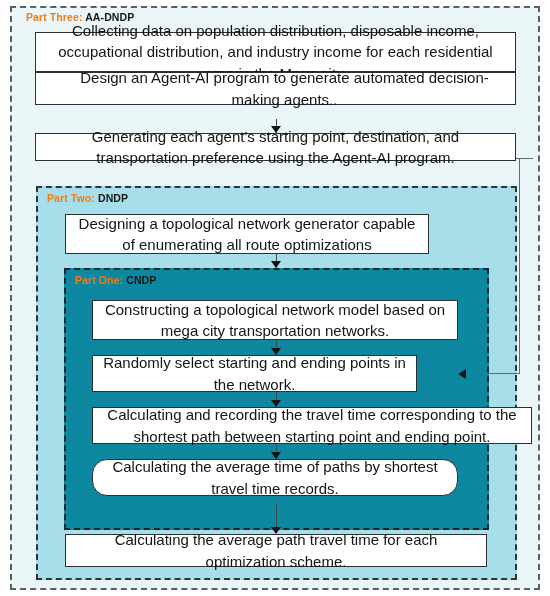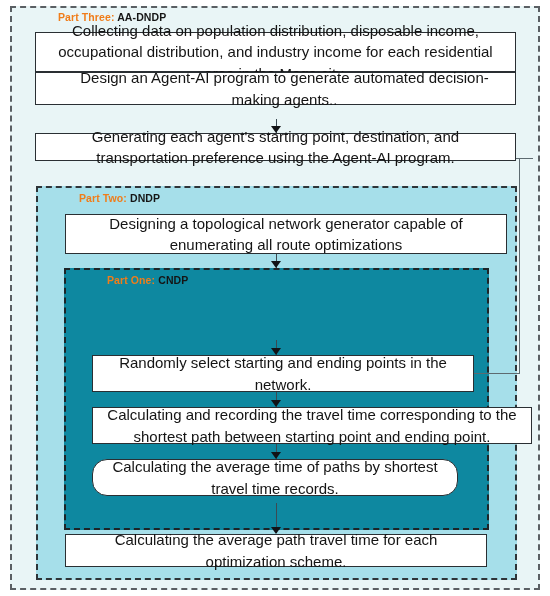--- a/index.html
+++ b/index.html
@@ -55,21 +55,21 @@
   }
 
   
   .caption {
     position: absolute;
     font-size: 10.5px;
     font-weight: bold;
     white-space: nowrap;
     letter-spacing: 0.1px;
   }
-  .caption .lead { color: #f07d1a; margin-left: 32px; }
+  .caption .lead { color: #f07d1a; }
   .caption .code { color: #151515; }
 
   
   .node {
     position: absolute;
     box-sizing: border-box;
     background: #ffffff;
     border: 1.6px solid #2a2f33;
     display: flex;
     align-items: center;
@@ -165,24 +165,25 @@
   <div class="vline-loop" style="left:519px; top:158px; height:216px;"></div>
   <div class="hline" style="left:466px; top:373px; width:54px;"></div>
   <div class="arrowhead-left" style="left:458px; top:369px;"></div>
 
   <div class="node" style="left:35px;  top:32px;  width:481px; height:40px;">Collecting data on population distribution, disposable income, occupational distribution, and industry income for each residential area in the Mega city.</div>
 
   <div class="node" style="left:35px;  top:72px;  width:481px; height:33px;padding-left:28px;">Design an Agent-AI program to generate automated decision-making agents..</div>
 
   <div class="node" style="left:35px;  top:133px; width:481px; height:28px;">Generating each agent's starting point, destination, and transportation preference using the Agent-AI program.</div>
 
-  <div class="node" style="left:65px;  top:214px; width:442px; height:40px;">Designing a topological network generator capable of enumerating all route optimizations</div>
+  <div class="node" style="left:65px;  top:214px; width:364px; height:40px;">Designing a topological network generator capable of enumerating all route optimizations</div>
 
+  <div class="node" style="left:92px;  top:300px; width:366px; height:40px;">Constructing a topological network model based on mega city transportation networks.</div>
 
-  <div class="node" style="left:92px;  top:355px; width:382px; height:37px;">Randomly select starting and ending points in the network.</div>
+  <div class="node" style="left:92px;  top:355px; width:325px; height:37px;">Randomly select starting and ending points in the network.</div>
 
   <div class="node" style="left:92px;  top:407px; width:440px; height:37px;">Calculating and recording the travel time corresponding to the shortest path between starting point and ending point.</div>
 
   <div class="node" style="left:92px;  top:459px; width:366px; height:37px;border-radius:15px;">Calculating the average time of paths by shortest travel time records.</div>
 
   <div class="node" style="left:65px;  top:534px; width:422px; height:33px;">Calculating the average path travel time for each optimization scheme.</div>
 
 </div>
 
 </body></html>

